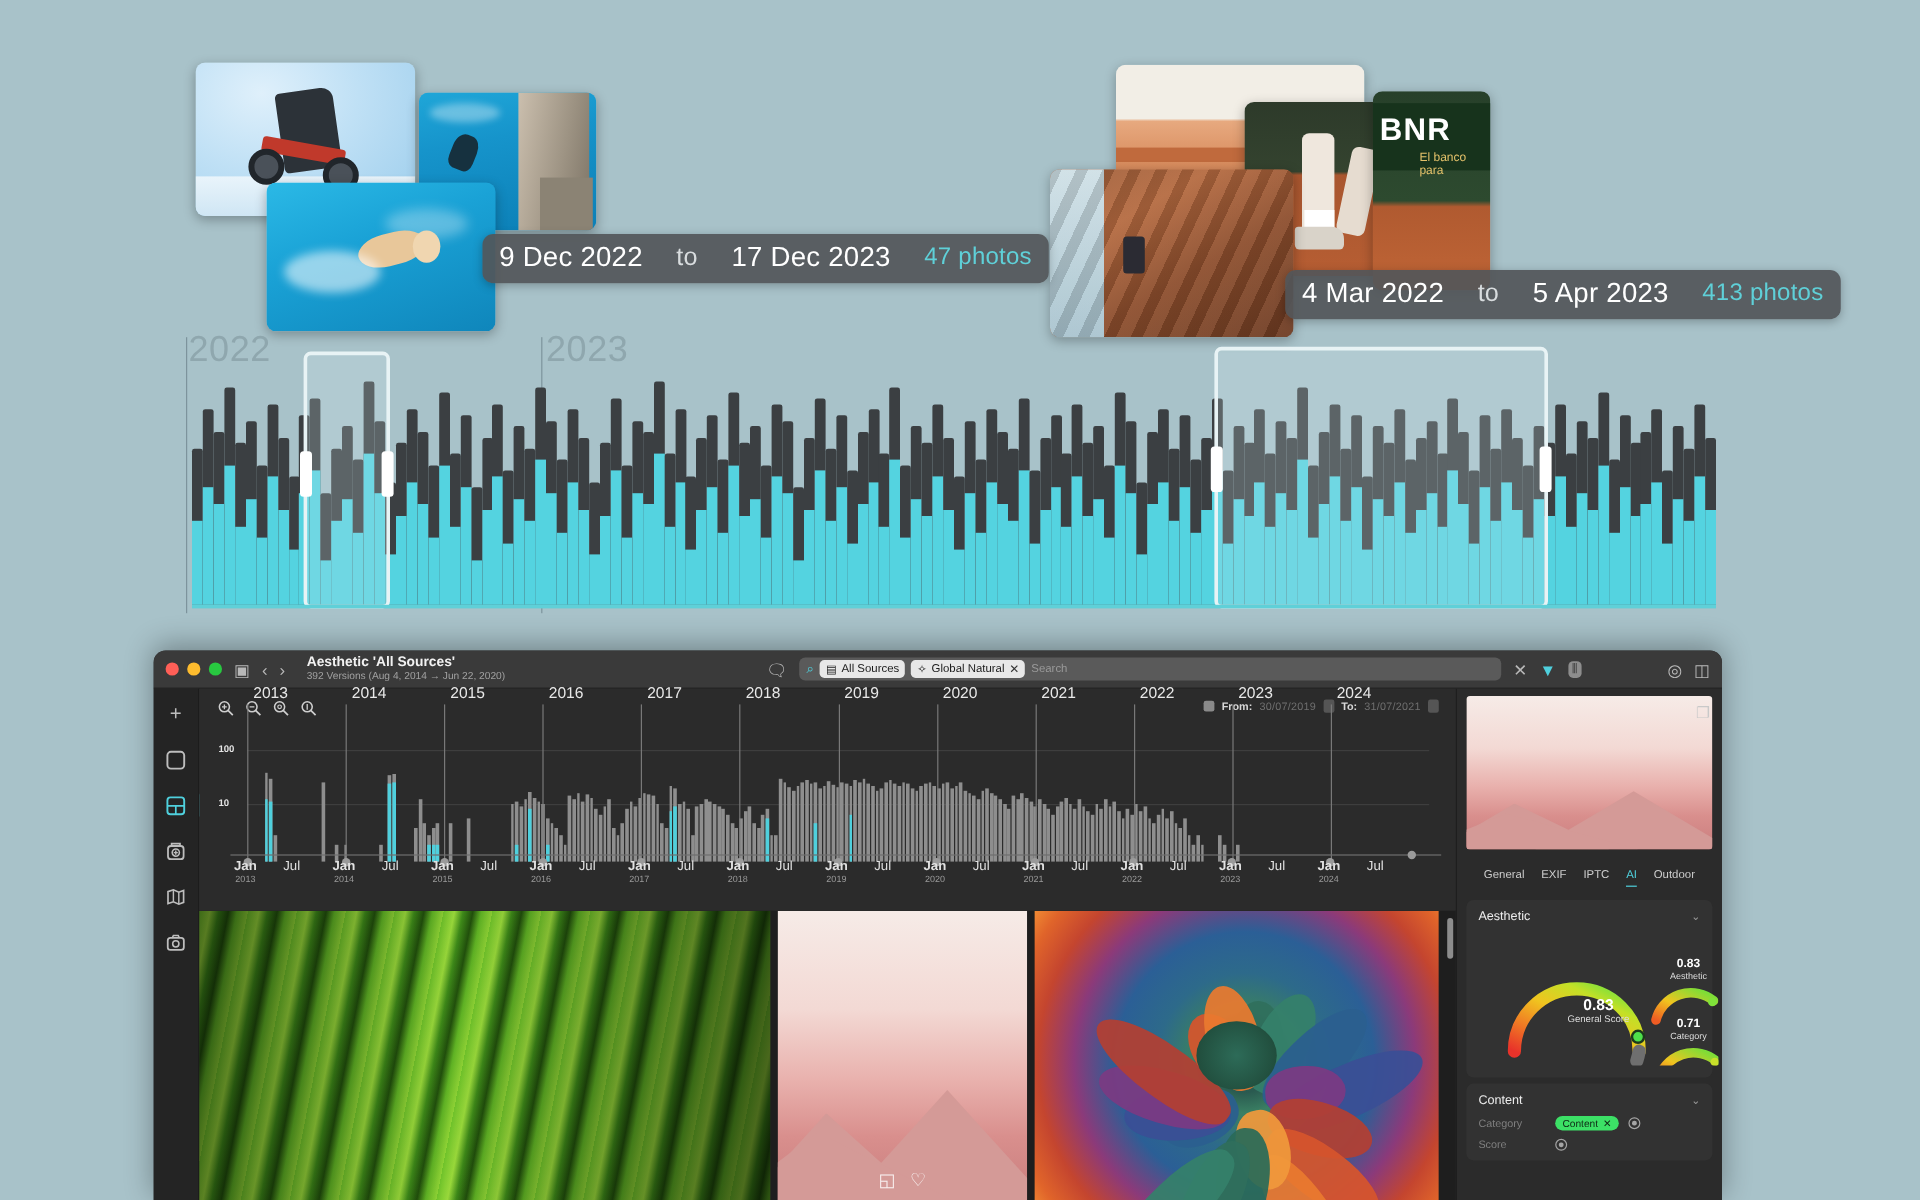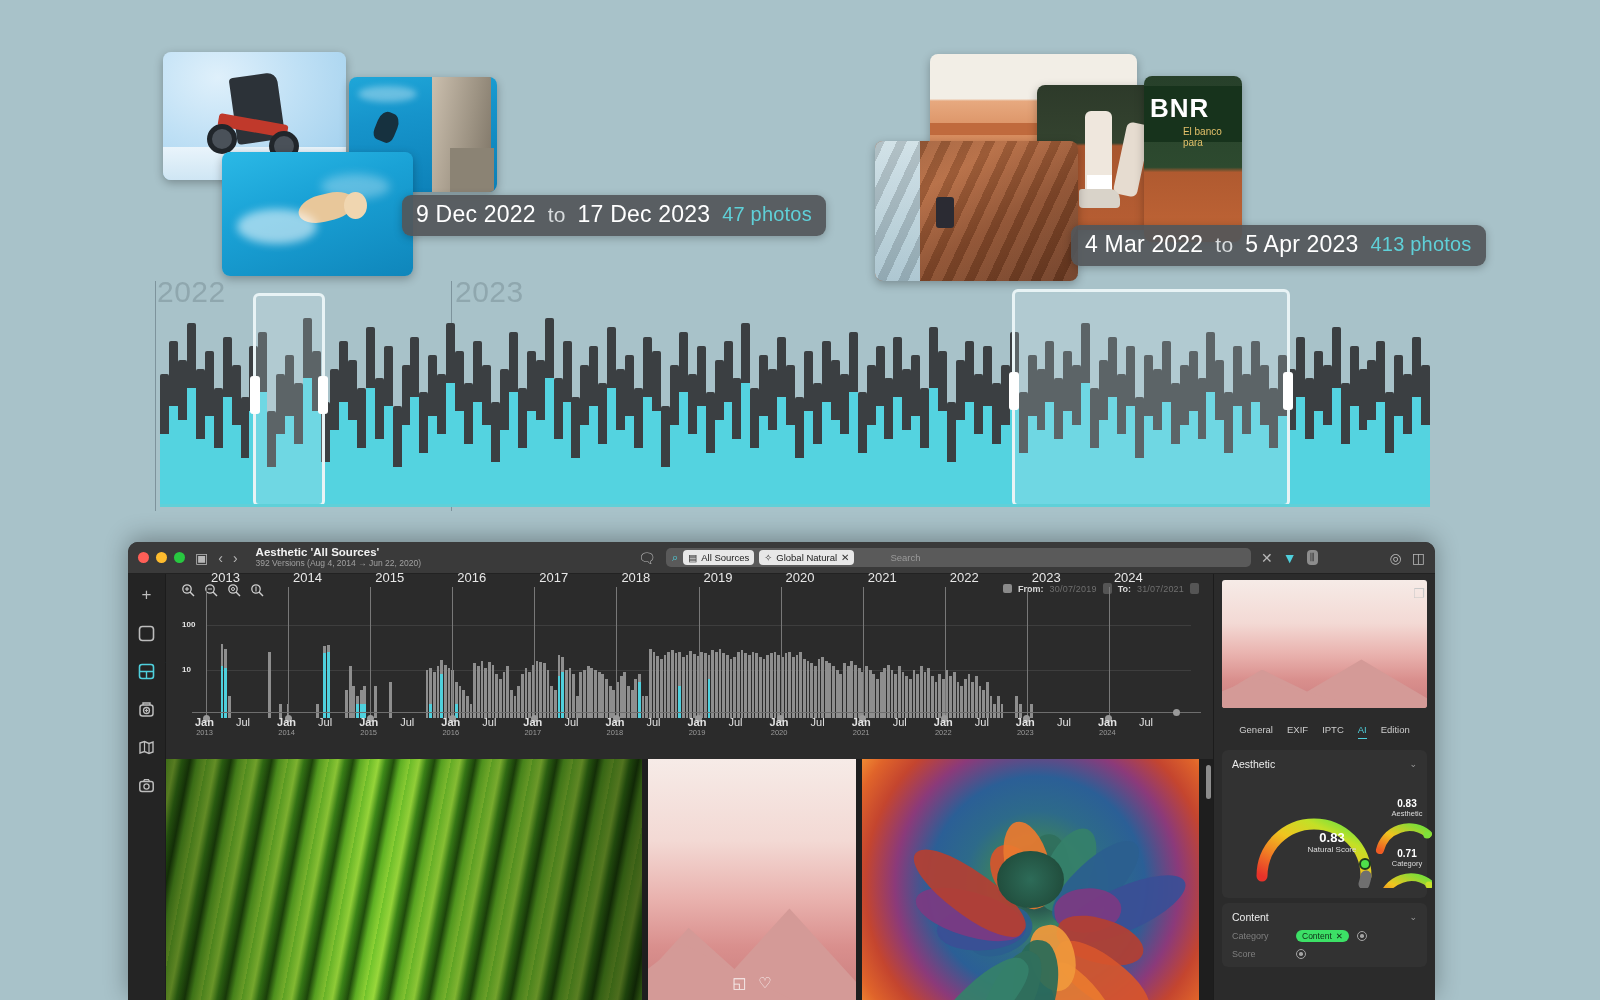--- a/index.html
+++ b/index.html
@@ -88,21 +88,21 @@
   .rock { background: linear-gradient(150deg,#9e5e3a 0%,#b56a40 30%,#8d4e2d 60%,#6d3b22 100%); }
   .rock .face { position:absolute; left:0; top:0; width:100%; height:100%;
      background: repeating-linear-gradient(115deg, rgba(0,0,0,.14) 0 9px, rgba(255,255,255,.06) 9px 20px); }
   .rock .sky { position:absolute; left:0; top:0; width:22%; height:100%;
      background: linear-gradient(180deg,#cfe0e6,#a9c4cf); }
   .rock .climber { position:absolute; left:30%; top:40%; width:9%; height:22%;
      background:#2b2b33; border-radius:3px; }
 
   
   .date-badge {
-    position:absolute; display:flex; align-items:center; gap:12px;
+    position:absolute; display:flex; align-items:center; gap:28px;
     background: rgba(82,86,89,.92); border-radius: 9px;
     padding: 6px 14px 8px; color:#fff;
     font-size: 23px; letter-spacing:.2px;
     box-shadow: 0 2px 8px rgba(0,0,0,.25);
   }
   .date-badge .to { color:#d8dcde; font-size:21px; }
   .date-badge .cnt { color:#5fd0d8; font-size:20px; }
   #badge-left  { left: 402px; top: 195px; }
   #badge-right { left: 1071px; top: 225px; }
 
@@ -146,21 +146,21 @@
   .tb-spacer { flex:1; }
   .searchwrap {
     display:flex; align-items:center; gap:5px; background:#5a5a5a;
     border-radius:5px; height:19px; padding:0 6px; width:585px;
   }
   .chip {
     display:flex; align-items:center; gap:4px; background:#e8e8e8; color:#1a1a1a;
     border-radius:4px; font-size:9.5px; padding:1px 5px; height:15px; white-space:nowrap;
   }
   .chip .x { font-size:10px; color:#333; }
-  .search-ph { color:#9a9a9a; font-size:9.5px;margin-left:31px; }
+  .search-ph { color:#9a9a9a; font-size:9.5px; }
 
   #appbody { display:flex; height:426px; }
   #leftrail {
     width:38px; background:#242424; display:flex; flex-direction:column;
     align-items:center; padding-top:10px; gap:16px; border-right:1px solid #1c1c1c;
   }
   .rail-ico {
     width:22px; height:22px; display:flex; align-items:center; justify-content:center;
     color:#bdbdbd; position:relative;
   }
@@ -1279,21 +1279,21 @@
           </div>
         </div>
         <span id="layers-ico">❐</span>
       </div>
 
       <div id="tabs">
         <span class="tab">General</span>
         <span class="tab">EXIF</span>
         <span class="tab">IPTC</span>
         <span class="tab active">AI</span>
-        <span class="tab">Edition</span>
+        <span class="tab">Outdoor</span>
       </div>
 
       <div class="panel">
         <div class="panel-head">
           <span class="panel-title">Aesthetic</span>
           <span class="panel-chev">⌄</span>
         </div>
         <div id="gauges">
           <svg width="200" height="116" viewBox="0 0 200 116" style="position:absolute;left:0;top:0">
             <defs>
@@ -1313,21 +1313,21 @@
             <path d="M30 104 A52 52 0 1 1 134 104" fill="none" stroke="url(#gg)" stroke-width="11" stroke-linecap="round"></path>
             <path d="M134 104 A52 52 0 0 1 132 112" fill="none" stroke="#6f6f6f" stroke-width="11" stroke-linecap="round"></path>
             <circle cx="133" cy="92" r="5" fill="#4ee04a" stroke="#1c3a1c" stroke-width="2"></circle>
             <path d="M148 78 A30 30 0 0 1 196 62" fill="none" stroke="url(#gg2)" stroke-width="8" stroke-linecap="round"></path>
             <circle cx="195" cy="63" r="3.6" fill="#7fe23a"></circle>
             <path d="M150 128 A30 30 0 0 1 198 112" fill="none" stroke="url(#gg2)" stroke-width="8" stroke-linecap="round"></path>
             <circle cx="197" cy="113" r="3.6" fill="#c8e02a"></circle>
           </svg>
           <div class="g-center">
             <div class="v">0.83</div>
-            <div class="l">Natural Score</div>
+            <div class="l">General Score</div>
           </div>
           <div class="g-side" style="left:146px; top:26px; width:58px">
             <div class="v">0.83</div>
             <div class="l">Aesthetic</div>
           </div>
           <div class="g-side" style="left:146px; top:76px; width:58px">
             <div class="v">0.71</div>
             <div class="l">Category</div>
           </div>
         </div>

